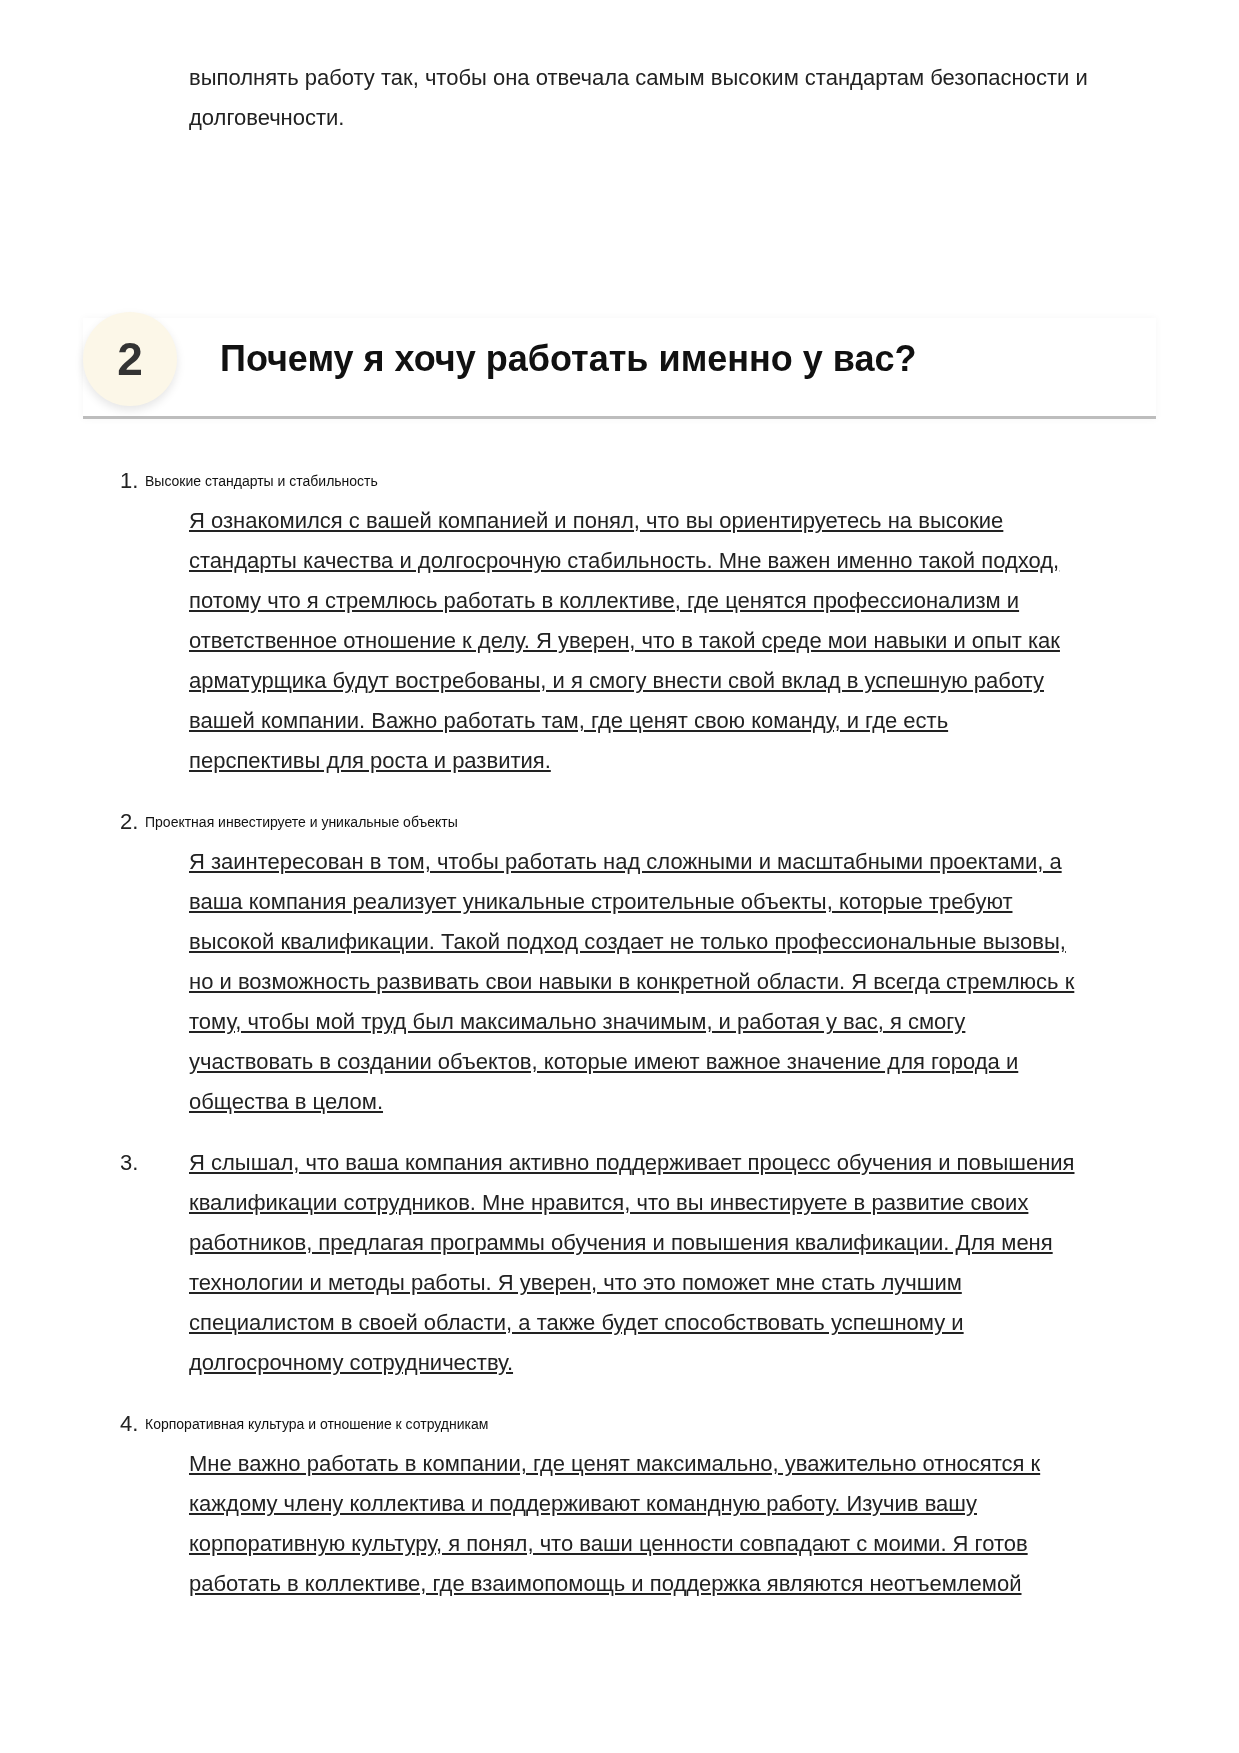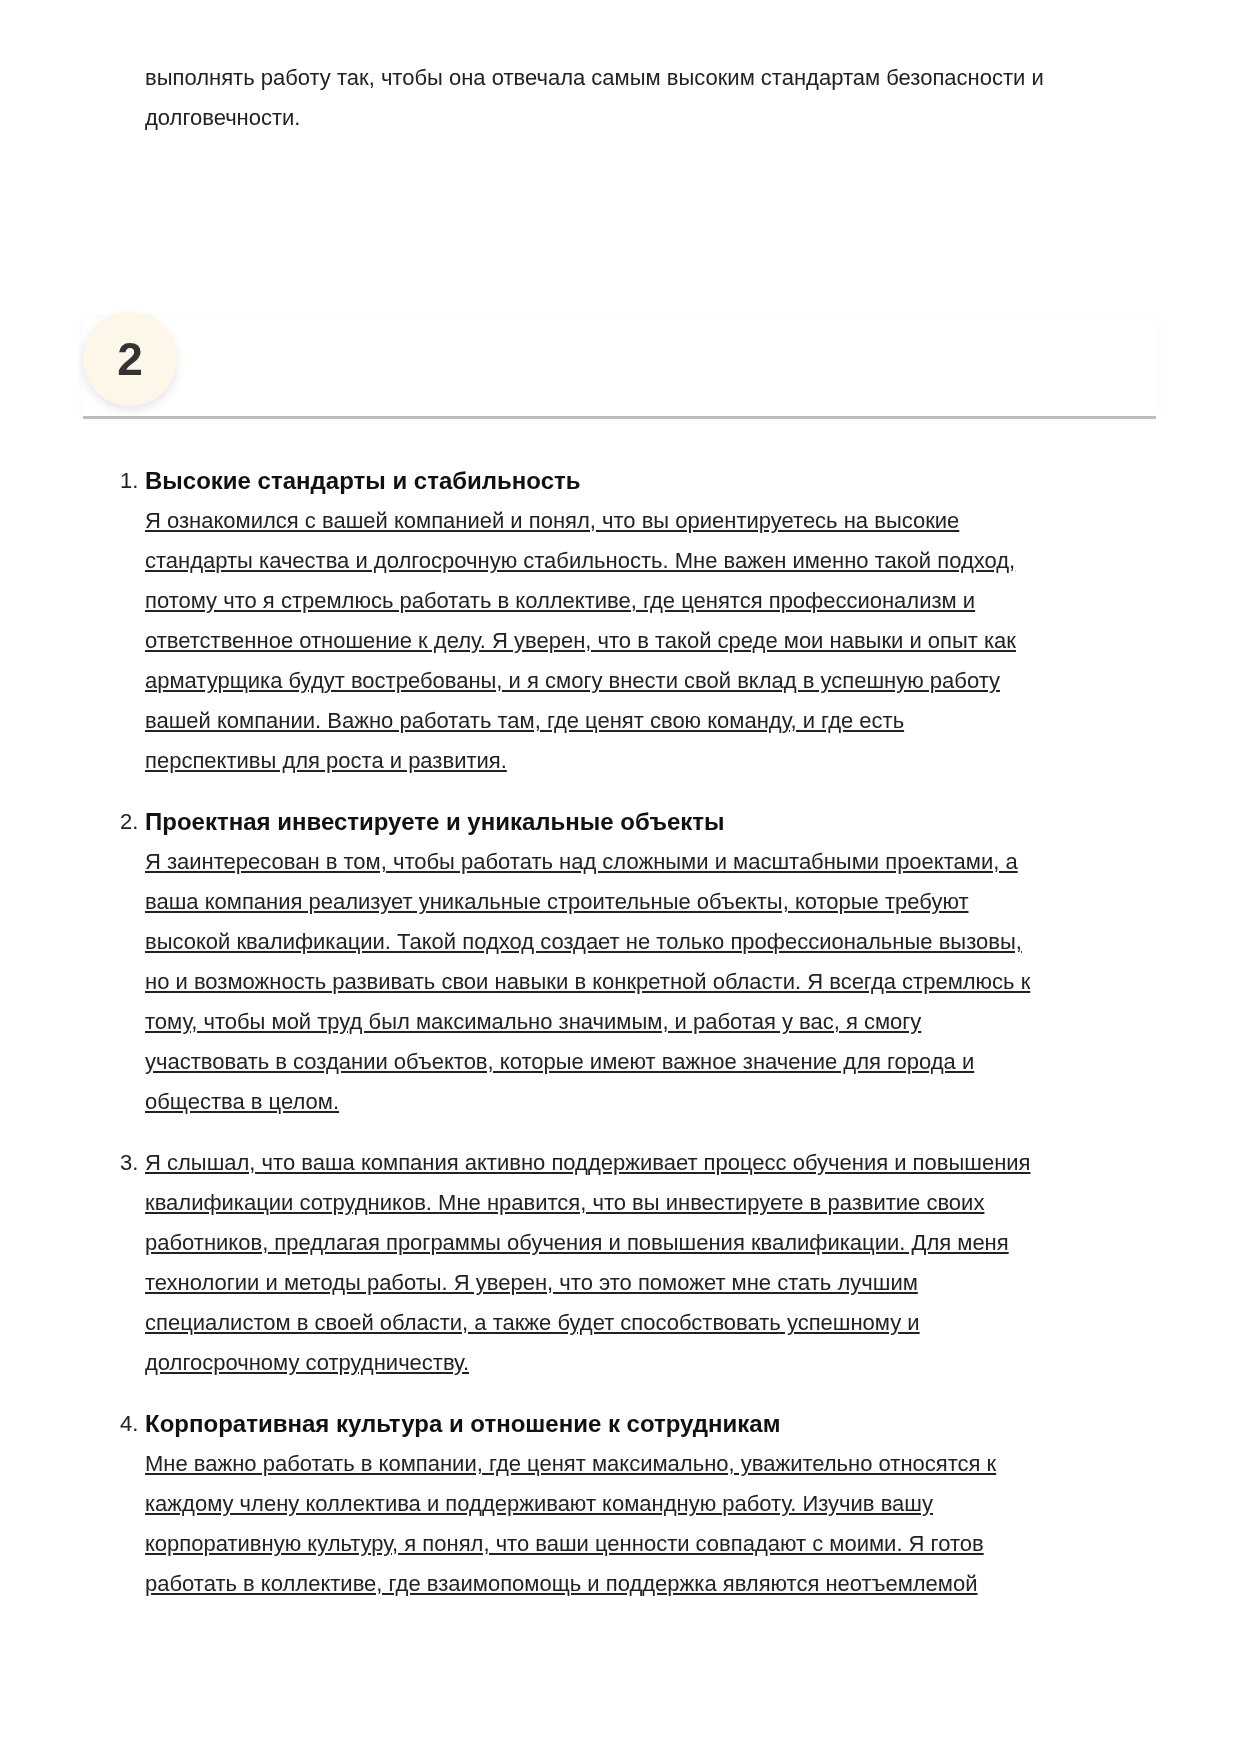--- a/index.html
+++ b/index.html
@@ -35,39 +35,40 @@
     }
     .list {
       position: absolute; left: 110px; top: 461px; width: 1060px;
       margin: 0; padding: 0; list-style: none;
     }
     .list-item { position: relative; padding-left: 35px; margin-bottom: 21px; }
     .item-num {
       position: absolute; left: 10px; top: 0; font-size: 22px; line-height: 40px; color: #222;
     }
     .item-title {
-      font-size: 24px; font-weight: bold; line-height: 40px; color: #111;
+      font-size: 14px; font-weight: normal; line-height: 40px; color: #111;
     }
     .item-body {
       font-size: 22px; line-height: 40px; color: #222; text-decoration: underline;
     }
-    .line { display: block; white-space: nowrap; }
+    .line { display: block; white-space: nowrap; margin-left: 44px; }
   </style>
 </head>
 <body>
 
 <div class="page">
 
   <div class="intro">
     <span class="line">выполнять работу так, чтобы она отвечала самым высоким стандартам безопасности и</span>
     <span class="line">долговечности.</span>
   </div>
 
   <div class="section-header">
     <div class="num-badge">2</div>
+    <div class="section-title">Почему я хочу работать именно у вас?</div>
   </div>
 
   <ol class="list">
     <li class="list-item">
       <span class="item-num">1.</span>
       <div class="item-title">Высокие стандарты и стабильность</div>
       <div class="item-body">
         <span class="line">Я ознакомился с вашей компанией и понял, что вы ориентируетесь на высокие</span>
         <span class="line">стандарты качества и долгосрочную стабильность. Мне важен именно такой подход,</span>
         <span class="line">потому что я стремлюсь работать в коллективе, где ценятся профессионализм и</span>

